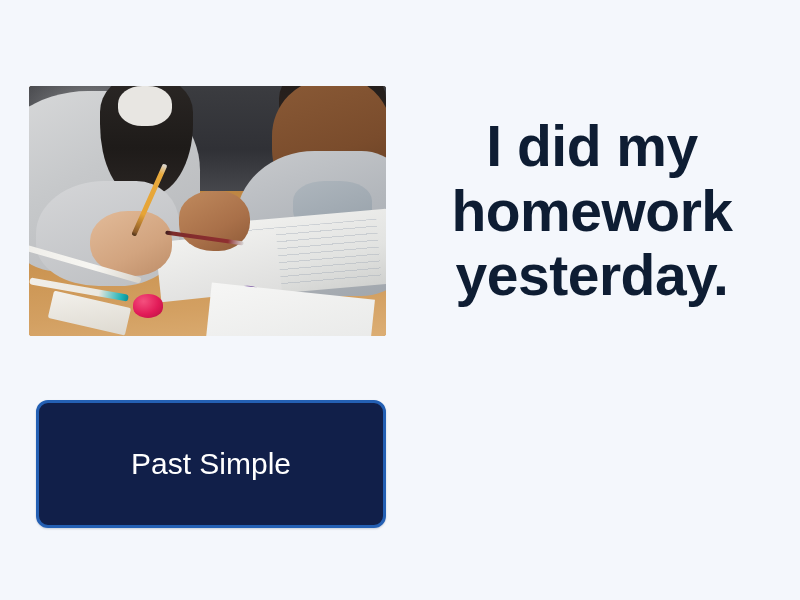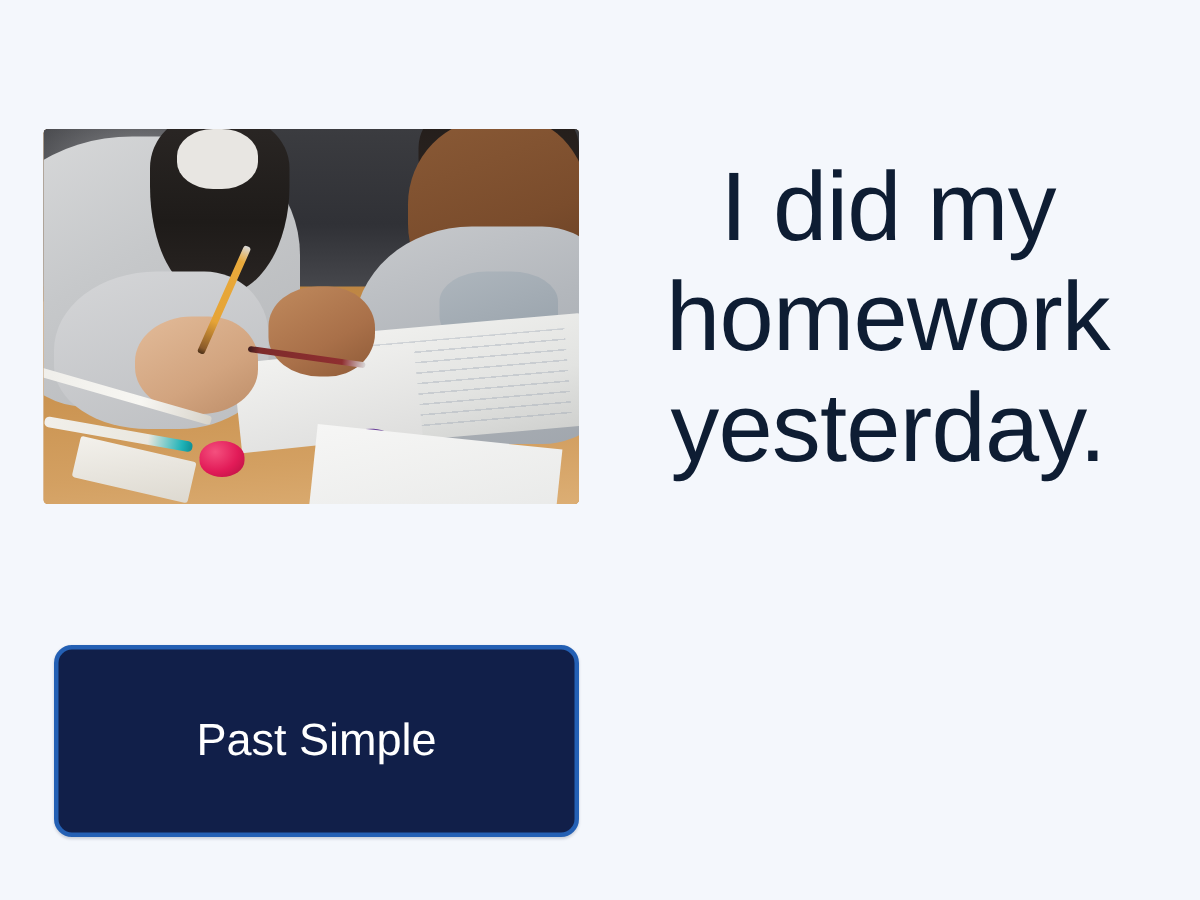--- a/index.html
+++ b/index.html
@@ -230,33 +230,33 @@
     top: 86px;
     width: 388px;
     height: 250px;
     display: flex;
     align-items: center;
     justify-content: center;
   }
   .question-text {
     margin: 0;
     color: #0e1d33;
-    font-size: 65px;
+    font-size: 57px;
     line-height: 1.13;
-    font-weight: 400;
+    font-weight: 700;
     text-align: center;
     letter-spacing: -0.5px;
     word-break: break-word;
   }
 
   
   .answers-row {
     position: absolute;
     left: 0;
-    top: 430px;
+    top: 400px;
     width: 776px;
     height: 128px;
   }
   .answer-btn {
     position: absolute;
     top: 0;
     height: 128px;
     box-sizing: border-box;
     background: #111f49;
     border: 3px solid #2460b4;

